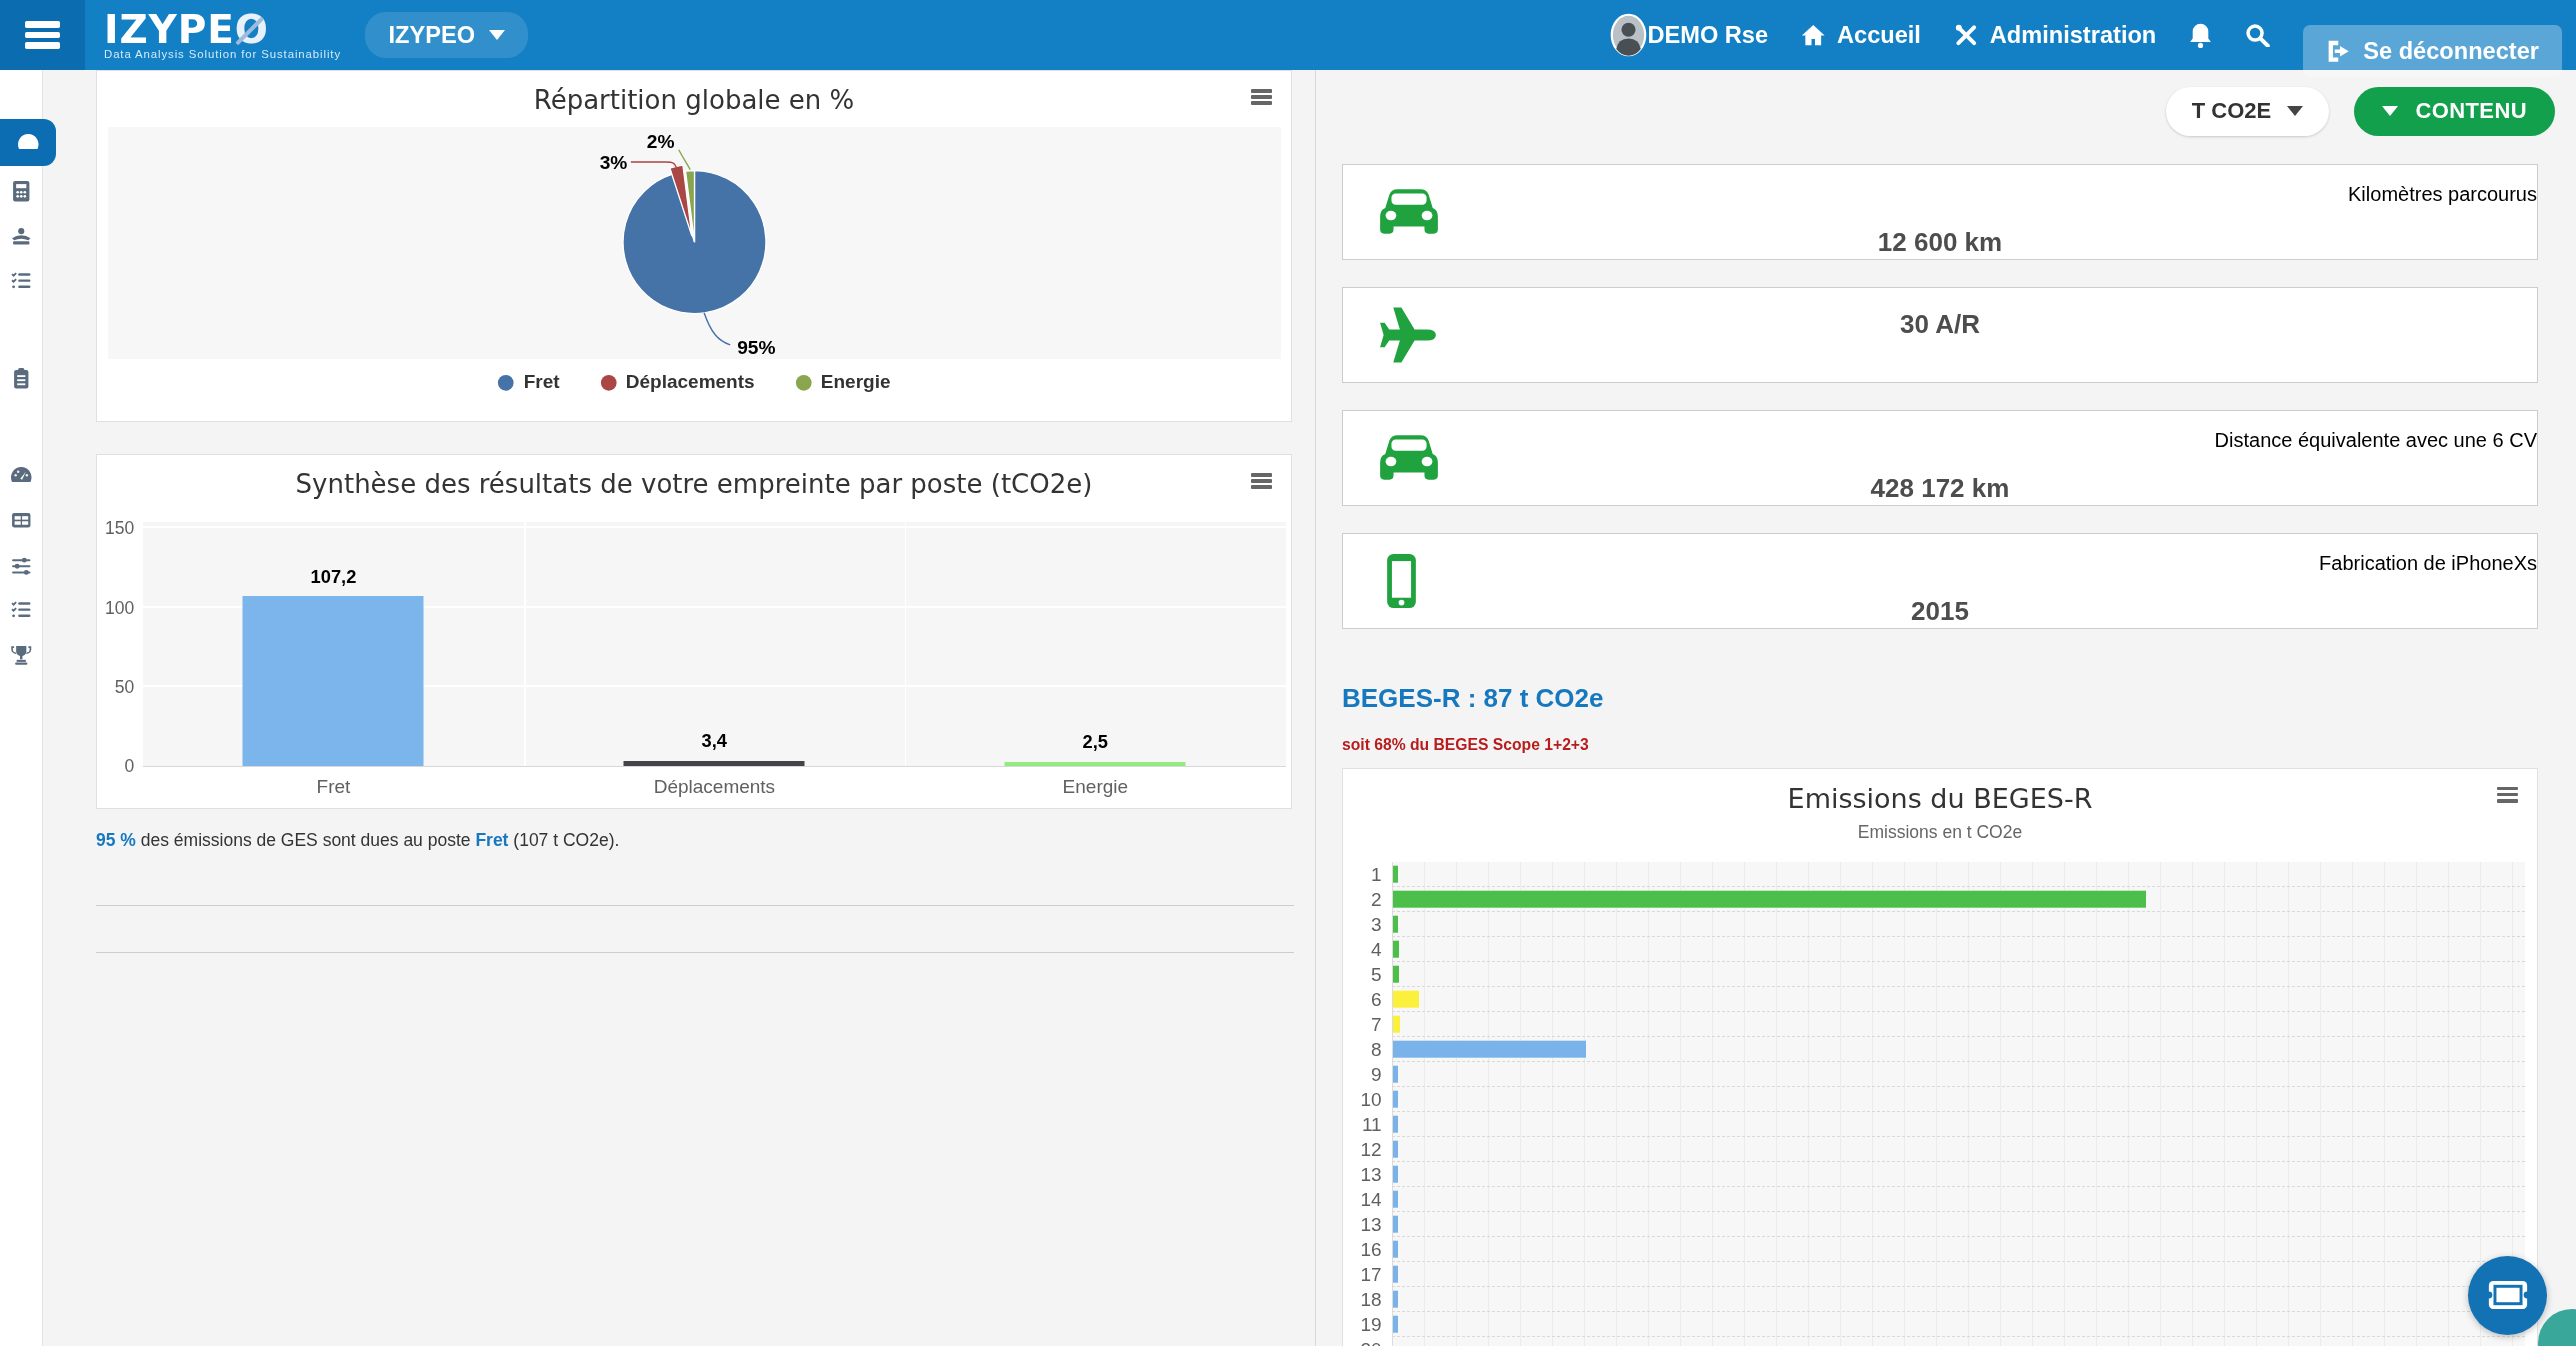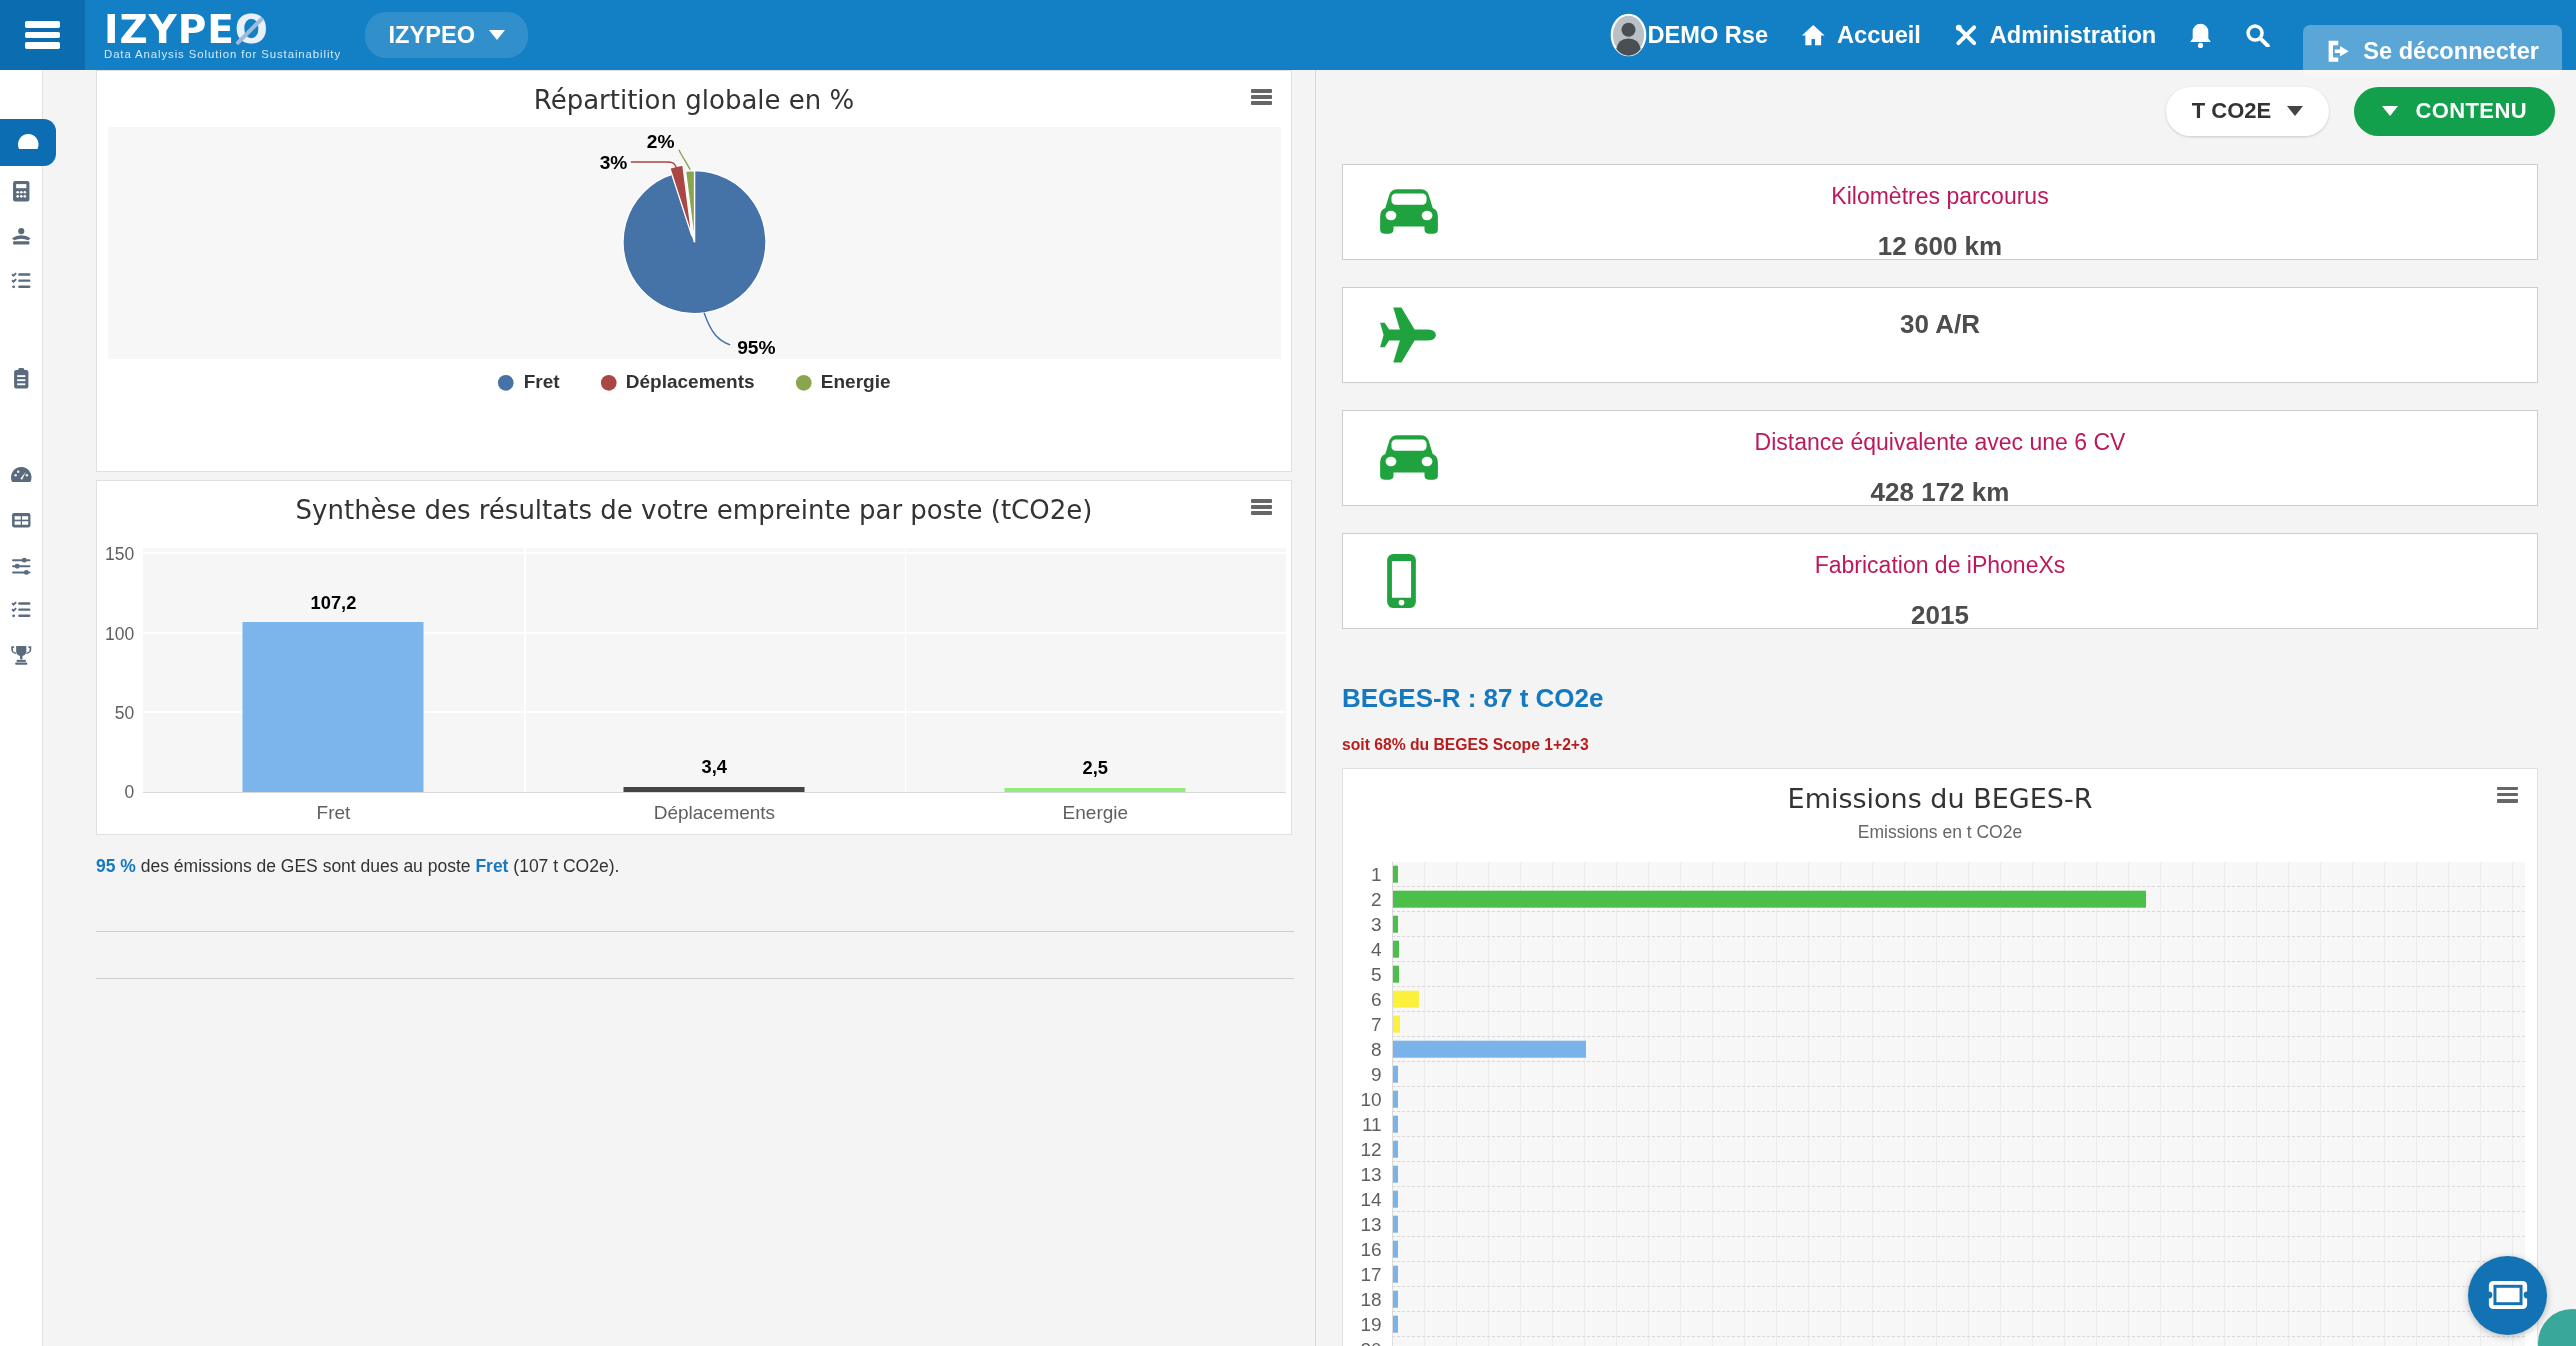--- a/index.html
+++ b/index.html
@@ -54,21 +54,21 @@
   .col-right { flex:1; padding:0 38px 0 26px; }
   .total-heading { margin:98px 0 14px 0; font-size:26px; font-weight:bold; color:#1679bf; }
   
   .chart-card { background:#fff; border:0.9px solid #e0e0e0; width:1196px; position:relative; }
   .chart-title { text-align:center; font-size:26px; color:#333; padding-top:14px; font-weight:400;
     font-family:"DejaVu Sans", sans-serif; }
   .chart-subtitle { text-align:center; font-size:17.5px; color:#666; margin-top:8.7px; }
   .export-burger { position:absolute; top:15.7px; right:19px; cursor:pointer; width:21px; }
   .export-burger i { display:block; width:21px; height:3.5px; background:#666; margin:2.6px 0; border-radius:0.9px; }
   
-  .pie-card { height:402px; margin-bottom:8px; }
+  .pie-card { height:352px; margin-bottom:32px; }
   .pie-plot { margin:12.2px 10.5px 0 10.5px; height:232px; background:#f7f7f7; position:relative; }
   .pie-plot svg { display:block; width:100%; height:100%; }
   .legend { display:flex; justify-content:center; align-items:center; gap:40px; margin-top:12.2px; }
   .legend-item { display:flex; align-items:center; gap:8.7px; cursor:pointer; }
   .legend-item span { font-size:19px; font-weight:bold; color:#333; }
   
   .bar-card { height:355px; }
   .vplot { position:absolute; left:46px; right:5.2px; top:67px; height:245px; background:#f6f6f6;
     border-bottom:0.9px solid #d8d8d8; }
   .vgrid { position:absolute; left:0; right:0; height:1.7px; background:#fff; }
@@ -82,21 +82,21 @@
   .footnote { margin-top:21px; font-size:17.5px; color:#333; }
   .footnote b { color:#1679bf; }
   .footnote a { color:#1679bf; font-weight:bold; text-decoration:none; }
   .col-left hr { border:none; border-top:0.9px solid #ccc; margin:0; width:1198px; }
   .hr1 { margin-top:54px !important; }
   .hr2 { margin-top:46px !important; }
   
   .eq-card { position:relative; background:#fff; border:0.9px solid #ccc; height:96px; margin-bottom:27px; }
   .eq-card:first-child { margin-top:94px; }
   .eq-icon { position:absolute; left:33px; top:50%; transform:translateY(-50%); }
-  .eq-label { padding-top:17.5px; text-align:center; font-size:23px; color:#be185d; }
+  .eq-label { padding-top:17.5px; text-align:right; font-size:20px; color:#000000; }
   .eq-value { margin-top:21px; text-align:center; font-size:26px; font-weight:bold; color:#4d4d4d; }
   .beges-head { margin-top:54px; font-size:26px; font-weight:bold; color:#1679bf; }
   .beges-sub { font-size:15.7px; font-weight:bold; color:#b91c1c; }
   .beges-card { background:#fff; border:0.9px solid #e0e0e0; margin-top:14px; height:961px; position:relative; }
   .bplot { margin:19px 12.2px 0 12.2px; }
   .brow { display:flex; align-items:stretch; height:25px; }
   .blabel { flex:0 0 37px; text-align:right; padding-right:10.5px; font-size:19px; color:#606060;
     display:flex; align-items:center; justify-content:flex-end; }
   .btrack { flex:1; position:relative; background:#f7f7f7; border-bottom:0.9px dashed #d9d9d9; border-left:0.9px solid #dcdcdc;
     background-image:repeating-linear-gradient(90deg, transparent 0, transparent 31px, #ececeb 31px, #ececeb 32px); }

